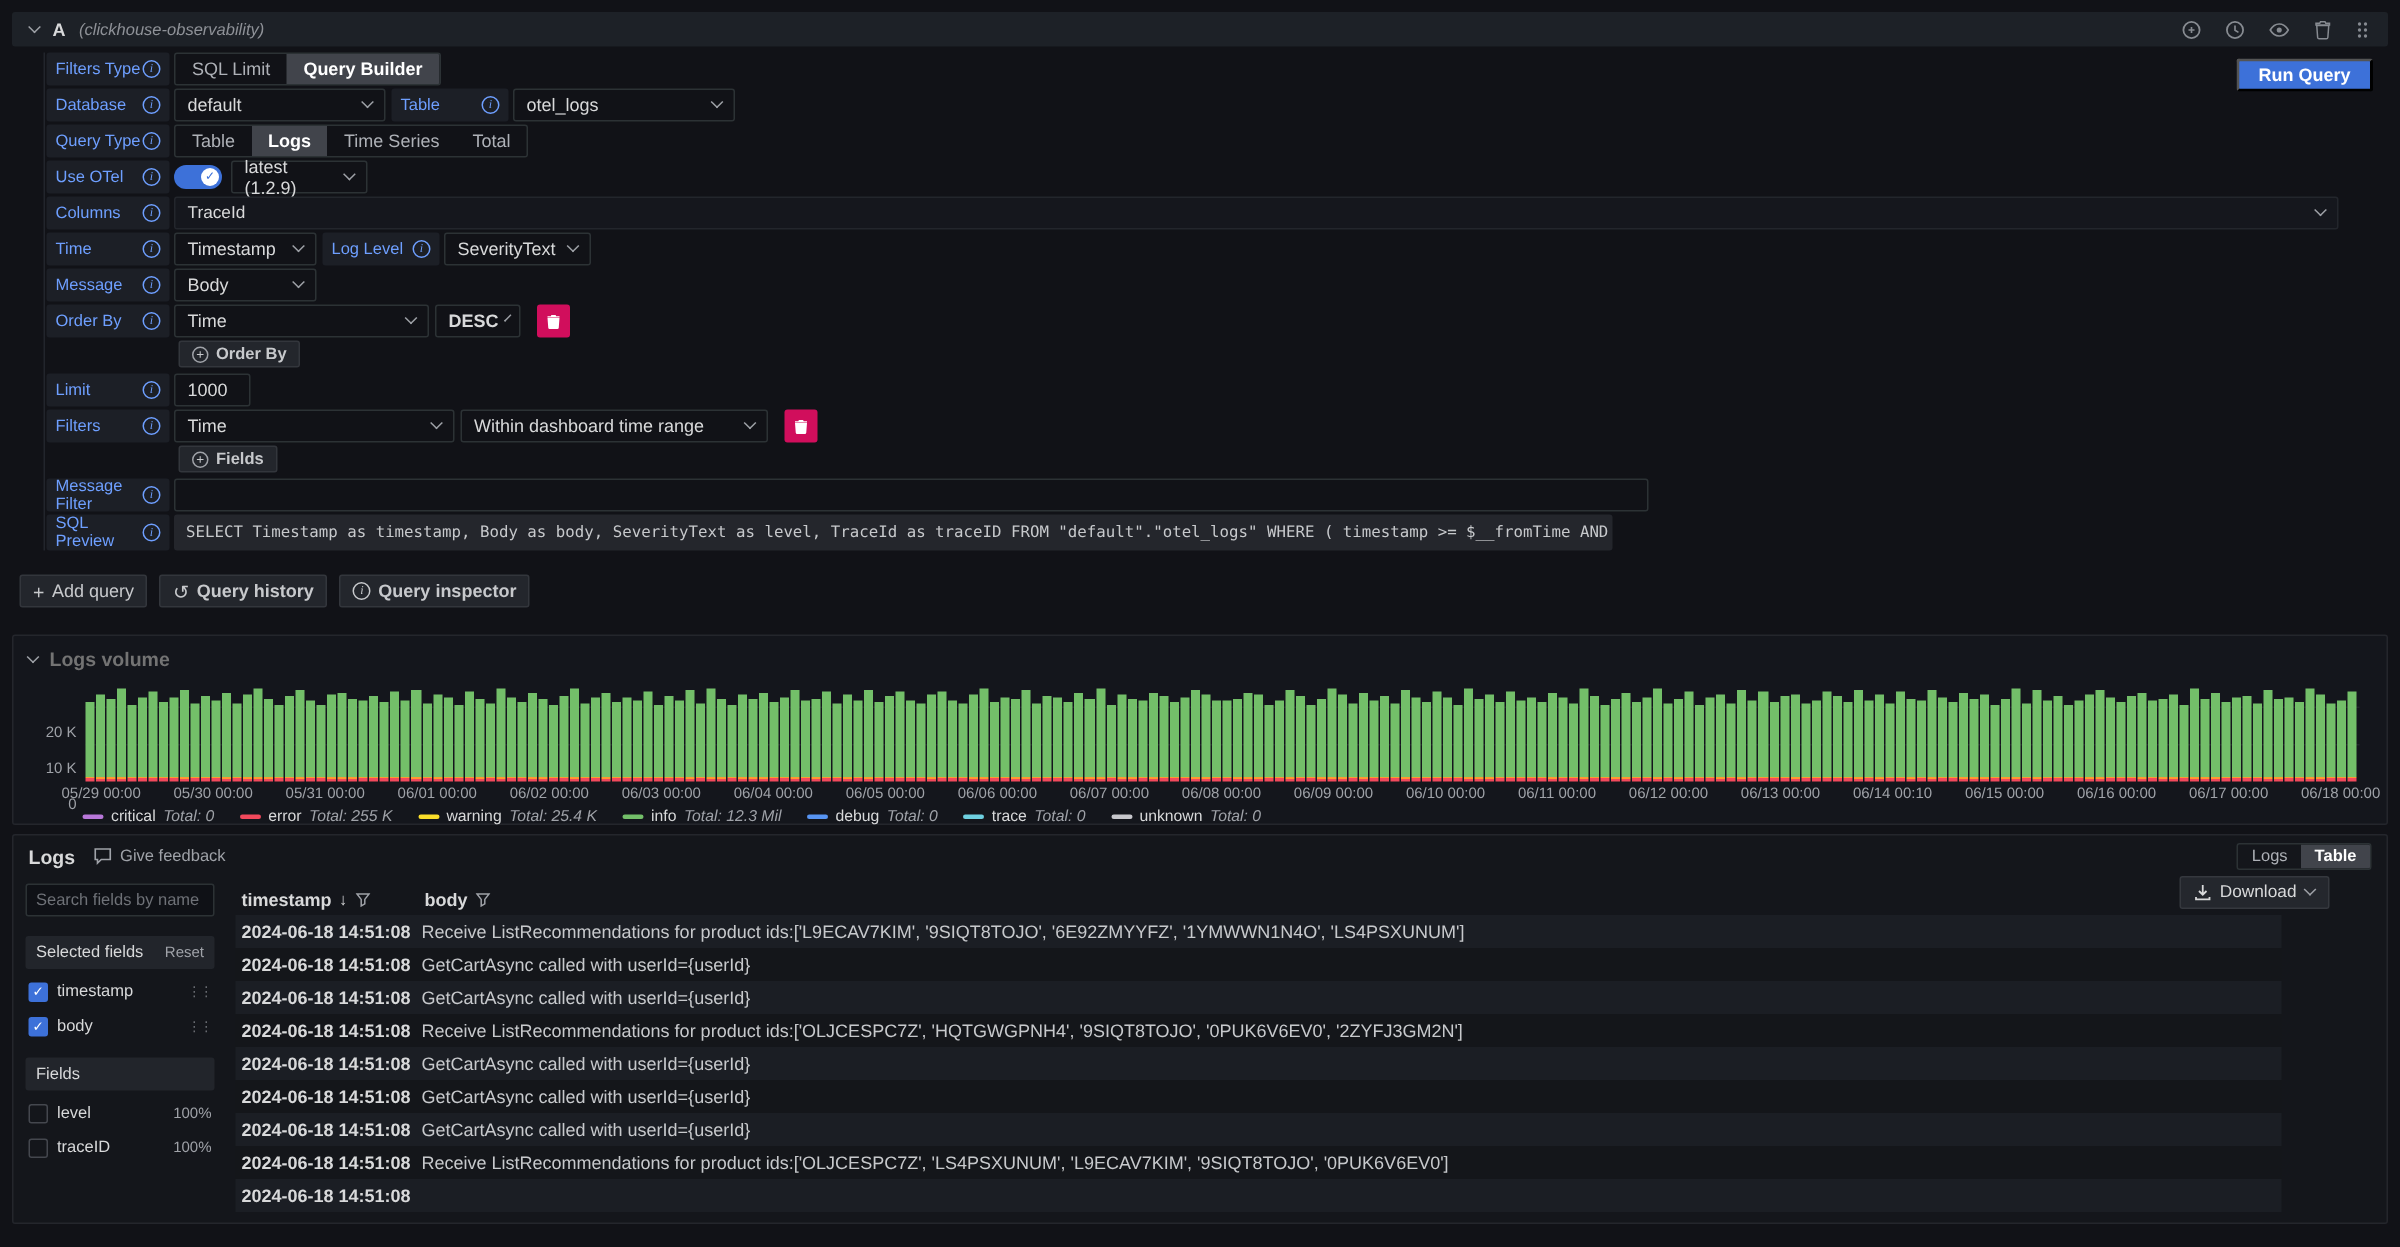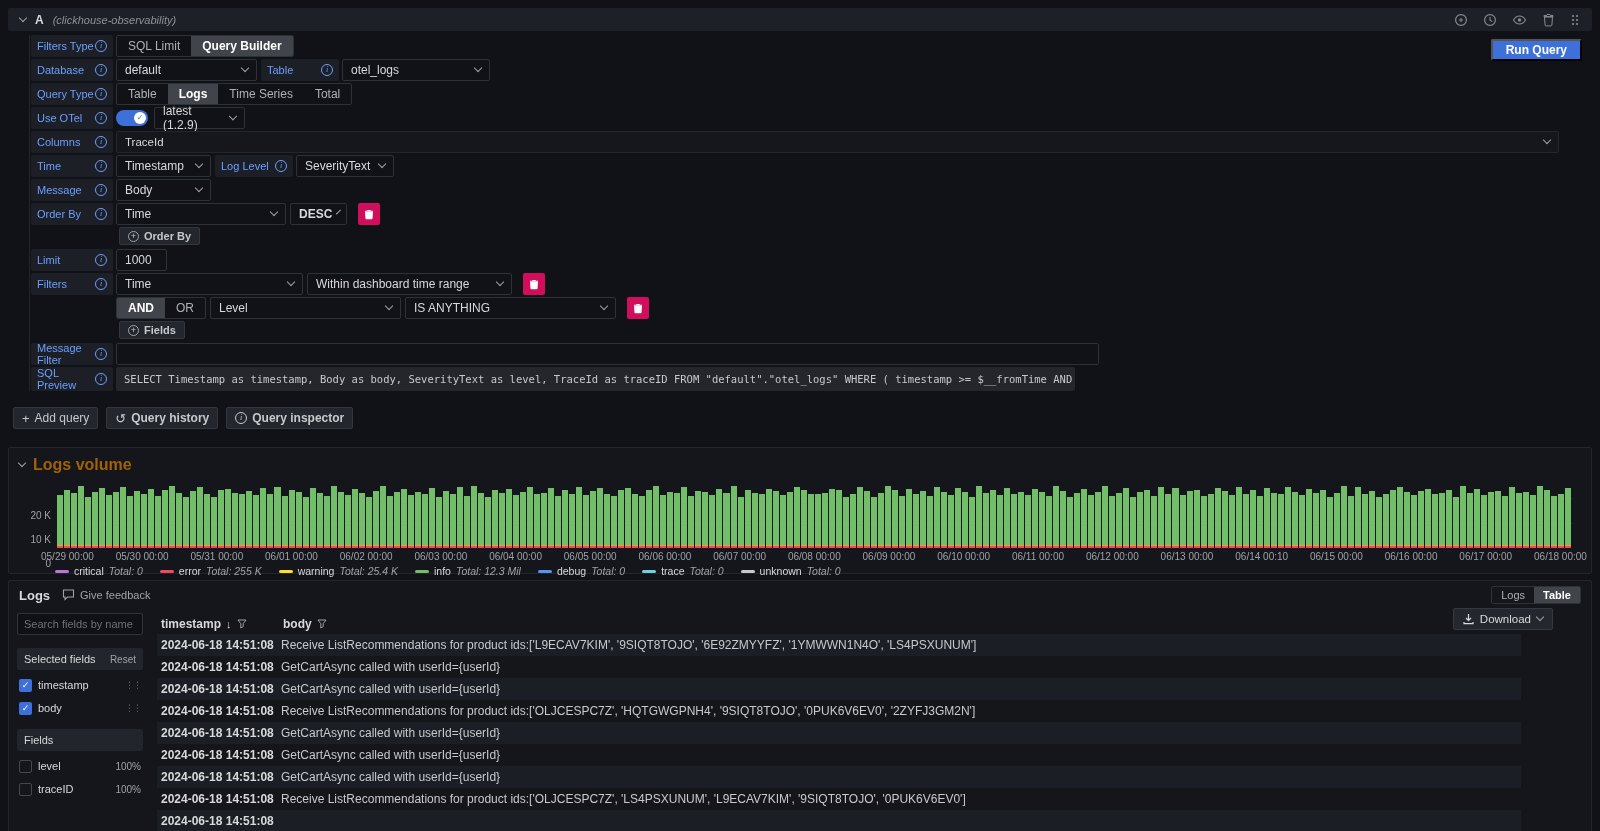--- a/index.html
+++ b/index.html
@@ -49,21 +49,21 @@
                   background:#fff; font-size:8px; line-height:12px; text-align:center; color:#3d71d9; }
   .sql-box { background:#24262c; border-radius:2px; color:#c7c9cc; padding:0 8px; display:flex; align-items:center;
              font-family:"DejaVu Sans Mono", monospace; font-size:10.5px; white-space:nowrap; overflow:hidden; }
   .qp-footer { display:flex; gap:8px; margin:16px 0 0 13px; }
   .qp-footer .ghost-btn { height:22px; font-size:12px; }
 
   
   .vol-panel { position:relative; margin:18px 8px 0; height:127px; background:#14161c;
                border:1px solid #24262c; border-radius:2px; }
   .vol-title { display:flex; align-items:center; gap:8px; padding:8px 0 0 10px;
-               color:#a16207; font-size:16px; font-weight:600;text-align:right; }
+               color:#737373; font-size:13px; font-weight:600;text-align:right; }
   .chart-area { position:relative; margin:8px 16px 0 14px; height:82px; }
   .ylab { position:absolute; right:calc(100% - 28px); font-size:10px; color:#9fa2a8; text-align:right; width:28px; }
   .plot { position:absolute; left:34px; right:2px; top:0; height:66px; }
   .gridline { position:absolute; left:0; right:0; height:1px; background:#22252b; }
   .bars { position:absolute; inset:0; display:flex; align-items:flex-end; gap:1px; }
   .bar { flex:1 1 0; background:linear-gradient(to top,#f2495c 0,#f2495c 2px,#ff9830 2px,#ff9830 3px,#73bf69 3px); }
   .x-axis { position:absolute; left:18px; right:-12px; top:69px; display:flex; justify-content:space-between;
             font-size:10px; color:#9fa2a8; white-space:nowrap; }
   .legend { display:flex; gap:17px; margin:1px 0 0 46px; font-size:10.5px; align-items:center; }
   .lg-item { display:flex; align-items:center; gap:5px; cursor:pointer; }
@@ -311,40 +311,20 @@
         <span>Within dashboard time range</span>
           <span class="chev cv"></span>
         </span>
       <span class="trash-btn">
           <svg width="10" height="11" viewBox="0 0 10 11">
             <path d="M1 3h8l-.5 6.5a.9.9 0 0 1-.9.8H2.4a.9.9 0 0 1-.9-.8L1 3zm2.6-2h2.8l.4.8H9v.9H1v-.9h2.2l.4-.8z" fill="#fff"></path>
           </svg>
         </span>
     </div>
 
-    <div class="q-row">
-      <span style="width:82px; flex:0 0 82px"></span>
-      <span class="tab-group">
-          <span class="tab active">AND</span>
-          <span class="tab">OR</span>
-        </span>
-      <span class="select" style="width:191px; margin-left:1px">
-        <span>Level</span>
-          <span class="chev cv"></span>
-        </span>
-      <span class="select" style="width:211px; margin-left:1px">
-        <span>IS ANYTHING</span>
-          <span class="chev cv"></span>
-        </span>
-      <span class="trash-btn">
-          <svg width="10" height="11" viewBox="0 0 10 11">
-            <path d="M1 3h8l-.5 6.5a.9.9 0 0 1-.9.8H2.4a.9.9 0 0 1-.9-.8L1 3zm2.6-2h2.8l.4.8H9v.9H1v-.9h2.2l.4-.8z" fill="#fff"></path>
-          </svg>
-        </span>
-    </div>
 
     <div class="q-row small">
       <span style="width:85px; flex:0 0 85px"></span>
       <button class="ghost-btn">
         <span class="plus-circle">+</span>
         <span style="font-weight:700">Fields</span>
         </button>
     </div>
 
     <div class="q-row">

